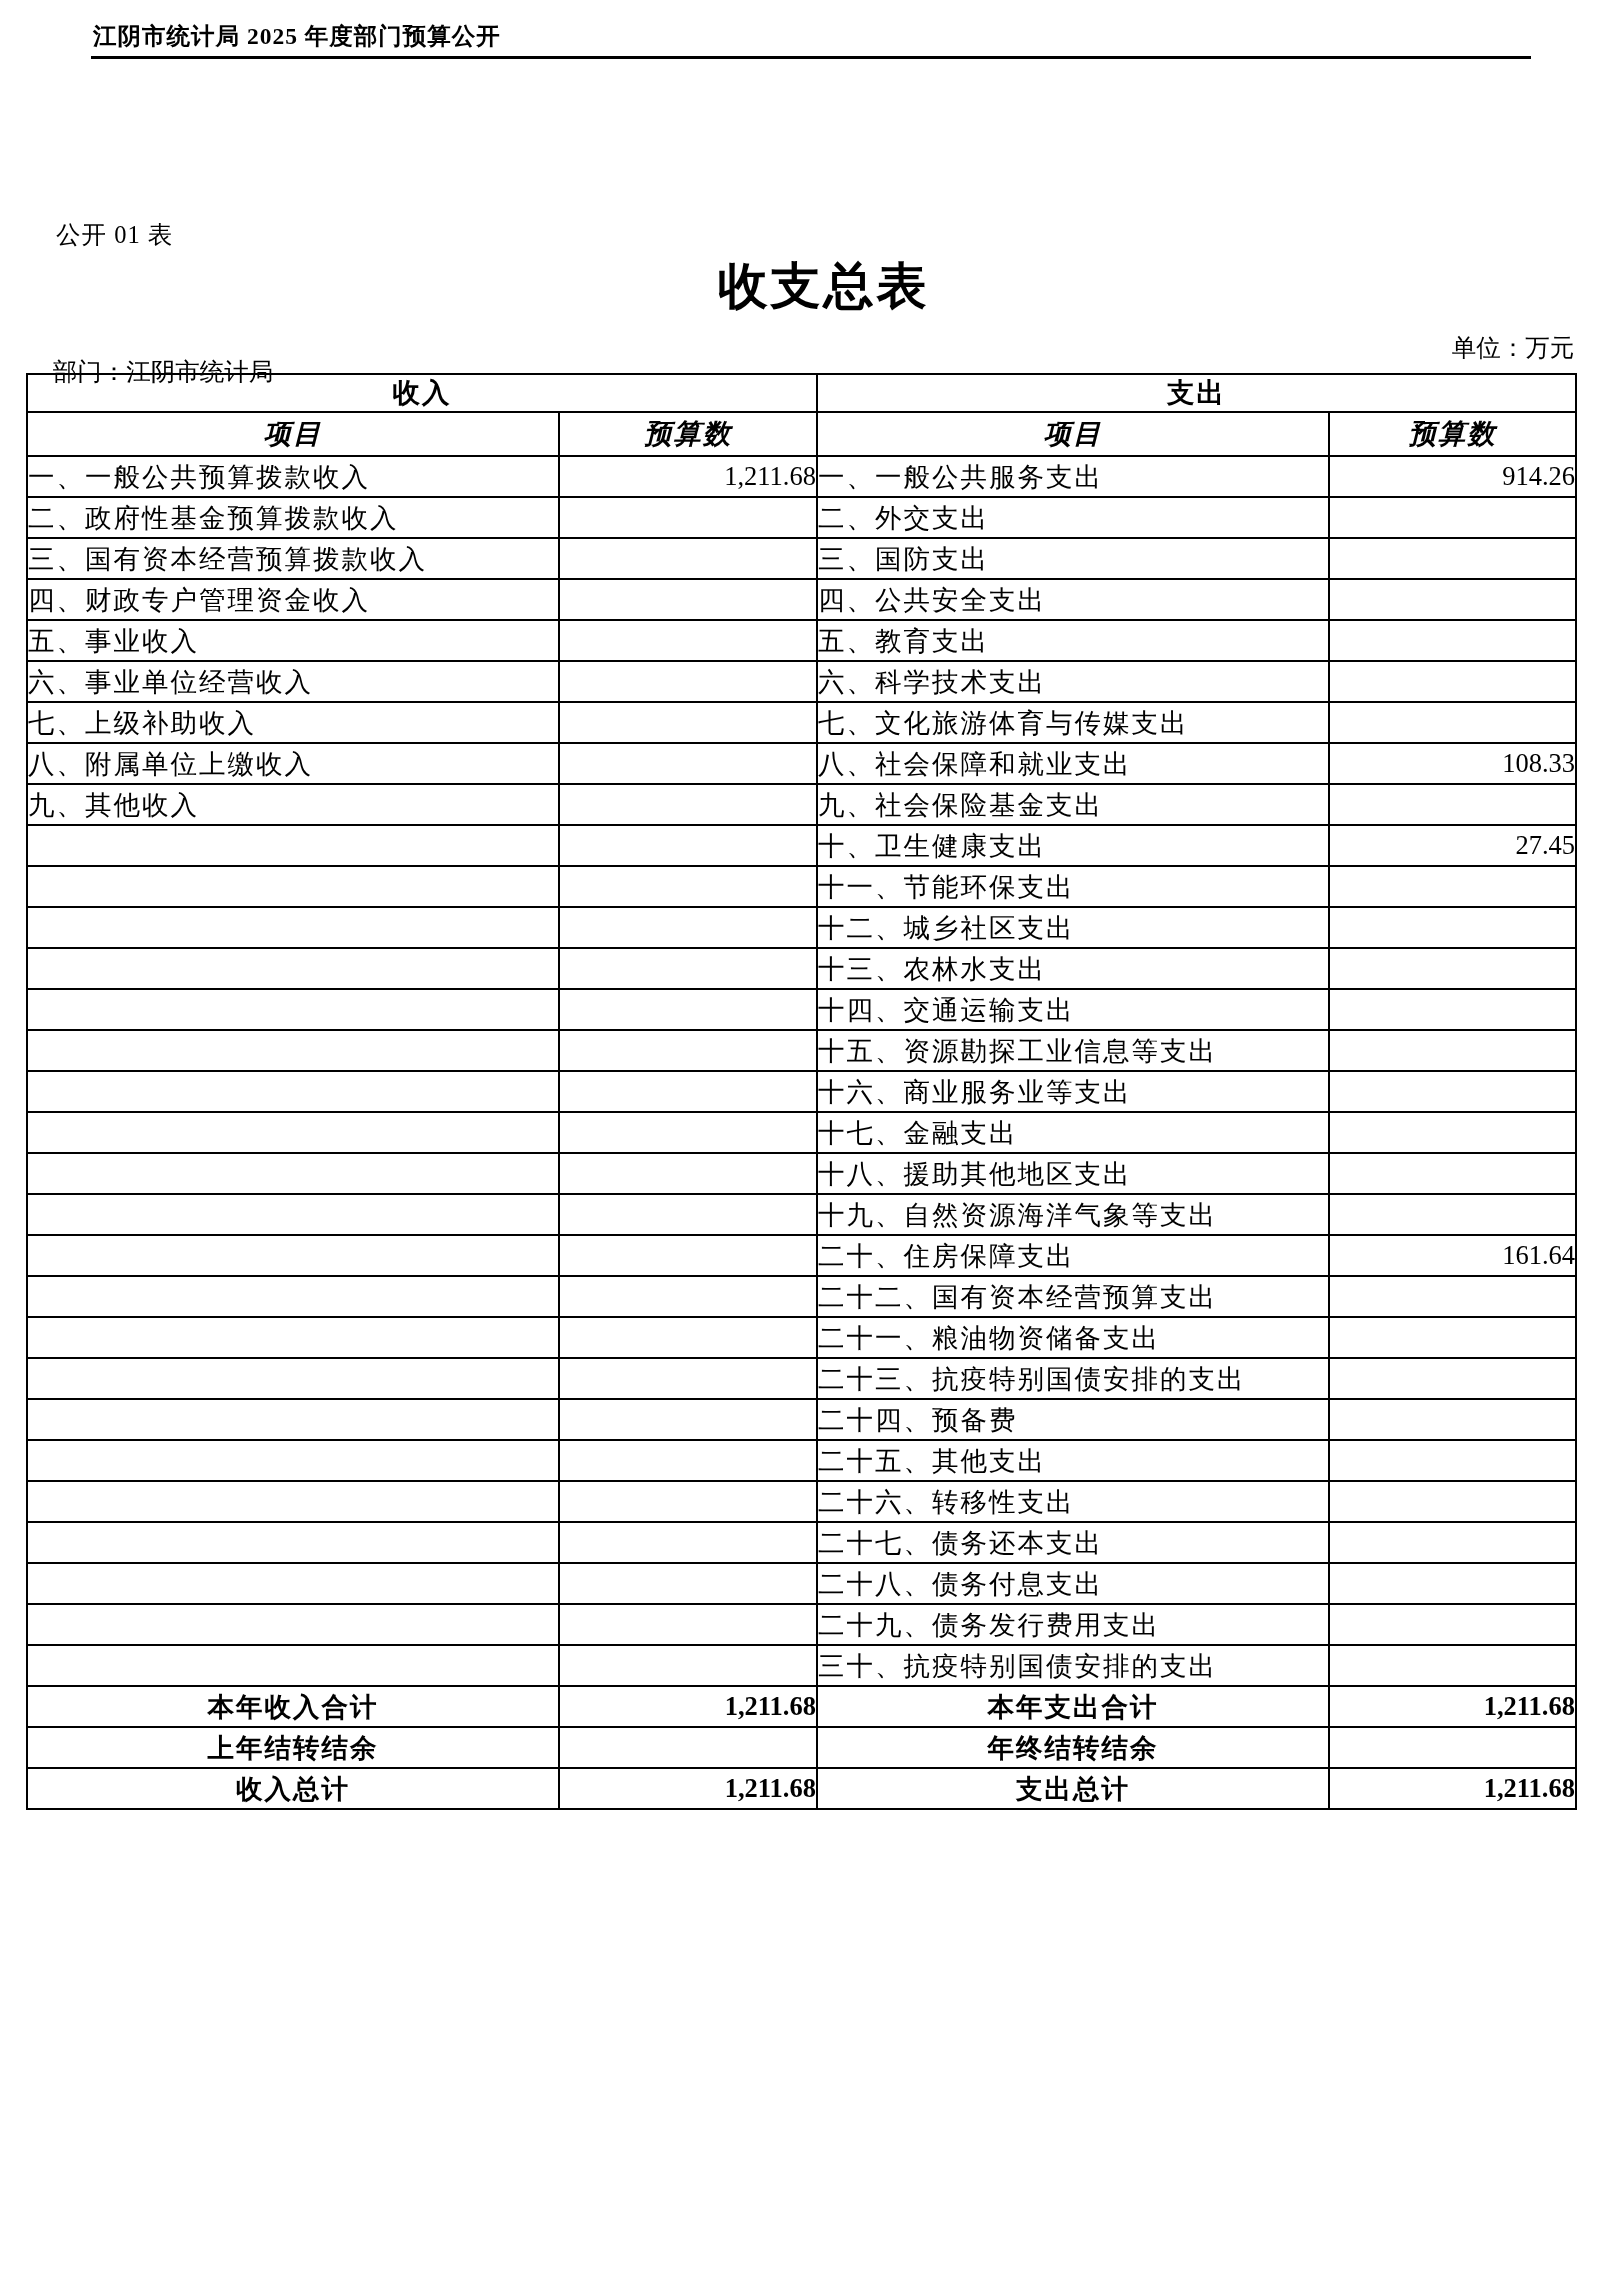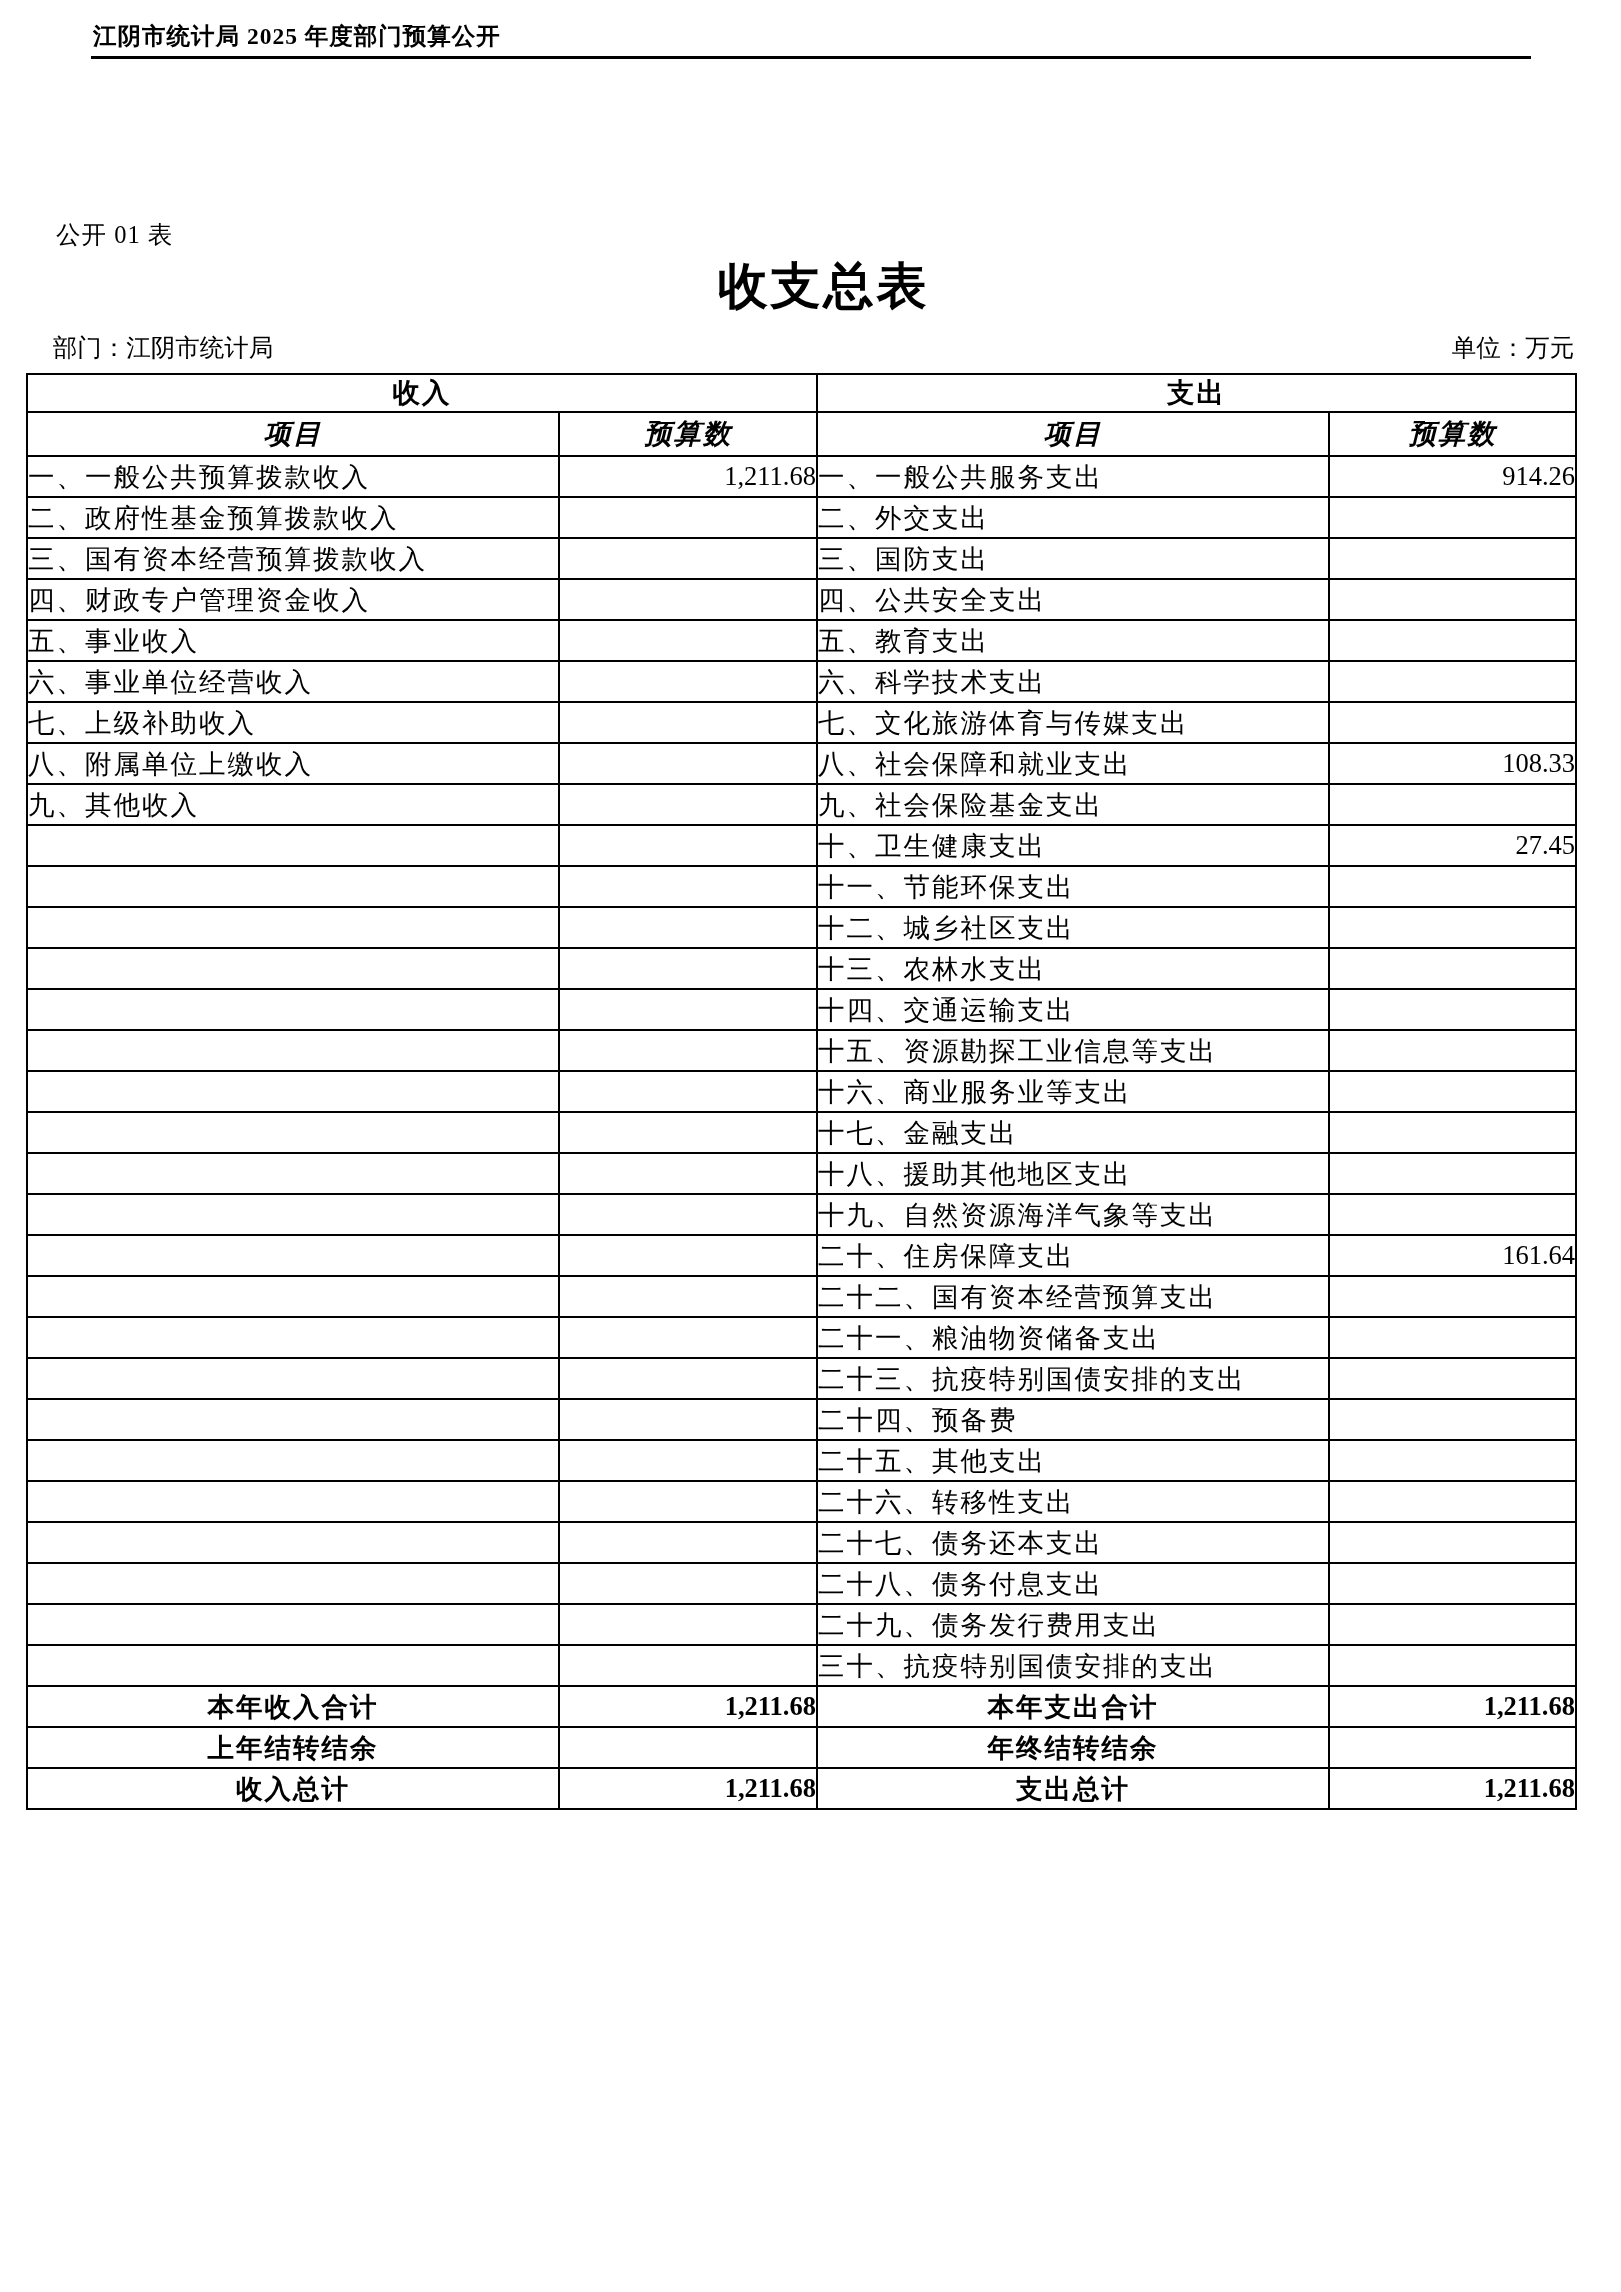--- a/index.html
+++ b/index.html
@@ -29,21 +29,21 @@
     position: absolute; left: 0; top: 253px; width: 100%;
     margin: 0; text-align: center;
     font-size: 50px; font-weight: bold; letter-spacing: 2.9px;
   }
 
   .meta-row {
     position: absolute; left: 41px; top: 331px; width: 1549px;
     display: flex; justify-content: space-between;
     font-size: 24.5px;
   }
-  .meta-dept { padding-left: 11.8px; }
+  .meta-dept { padding-left: 11.8px; margin-top: 24px; }
   .meta-unit { padding-right: 15.7px; }
 
   table.budget {
     position: absolute; left: 26px; top: 373px;
     width: 1549px;
     border-collapse: collapse; table-layout: fixed;
   }
   table.budget th, table.budget td {
     border: 2px solid #000000;
     padding: 0; margin: 0;

